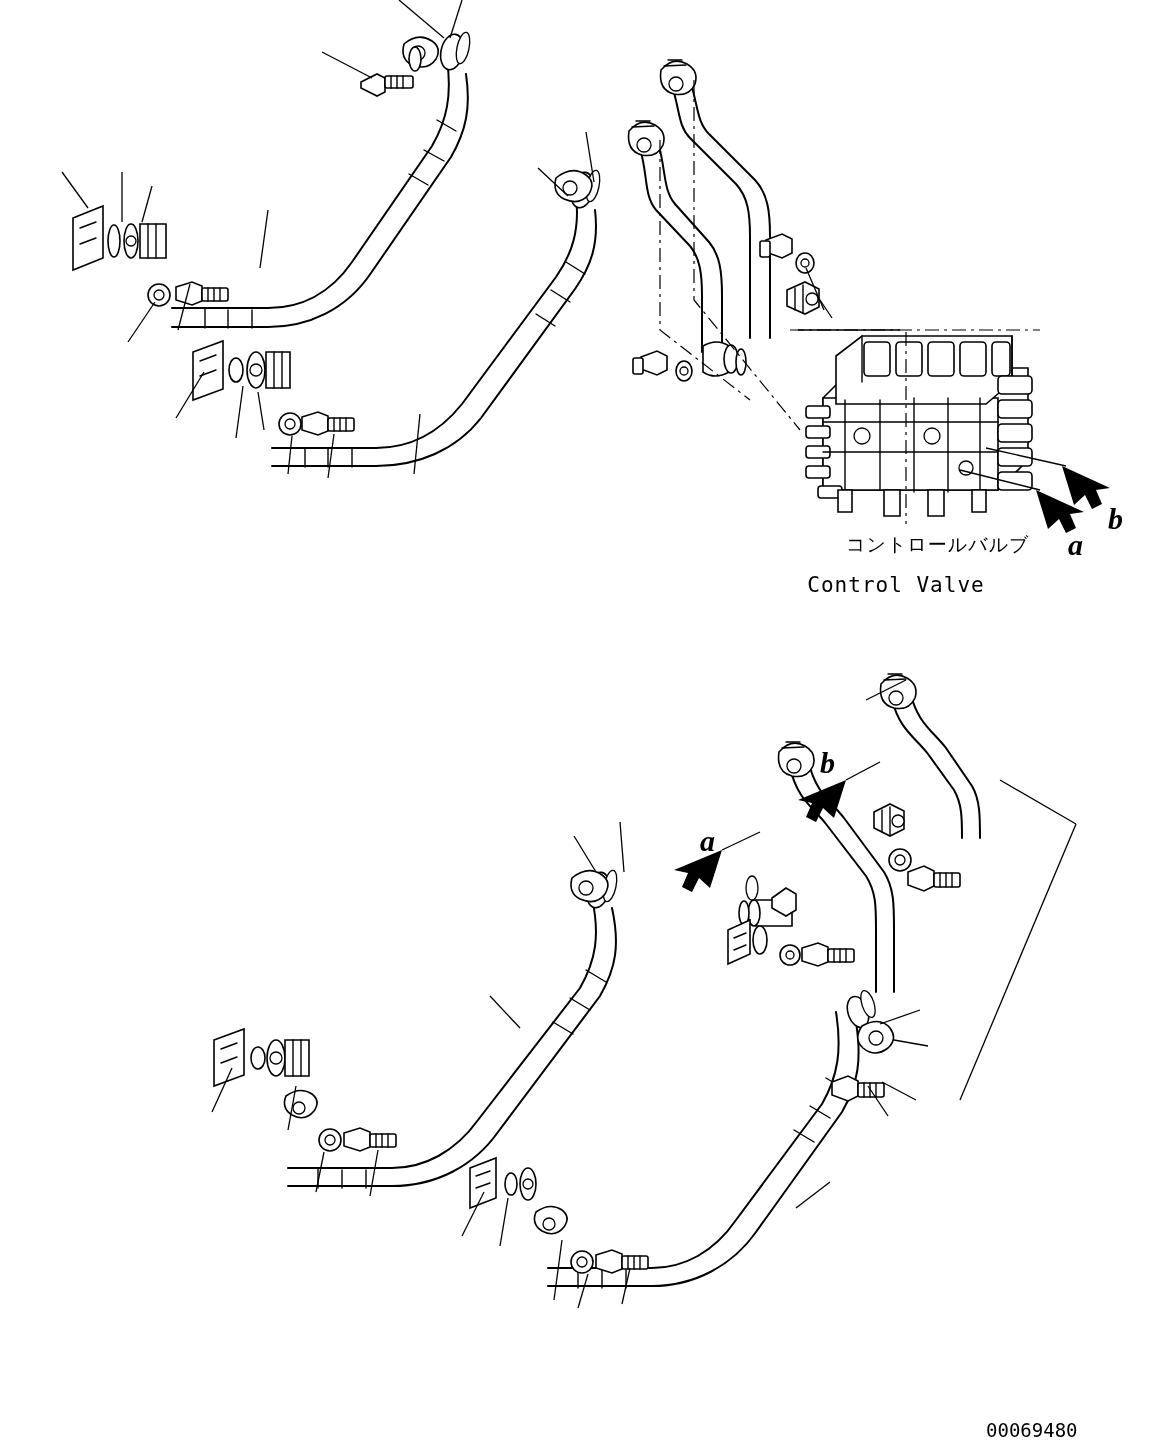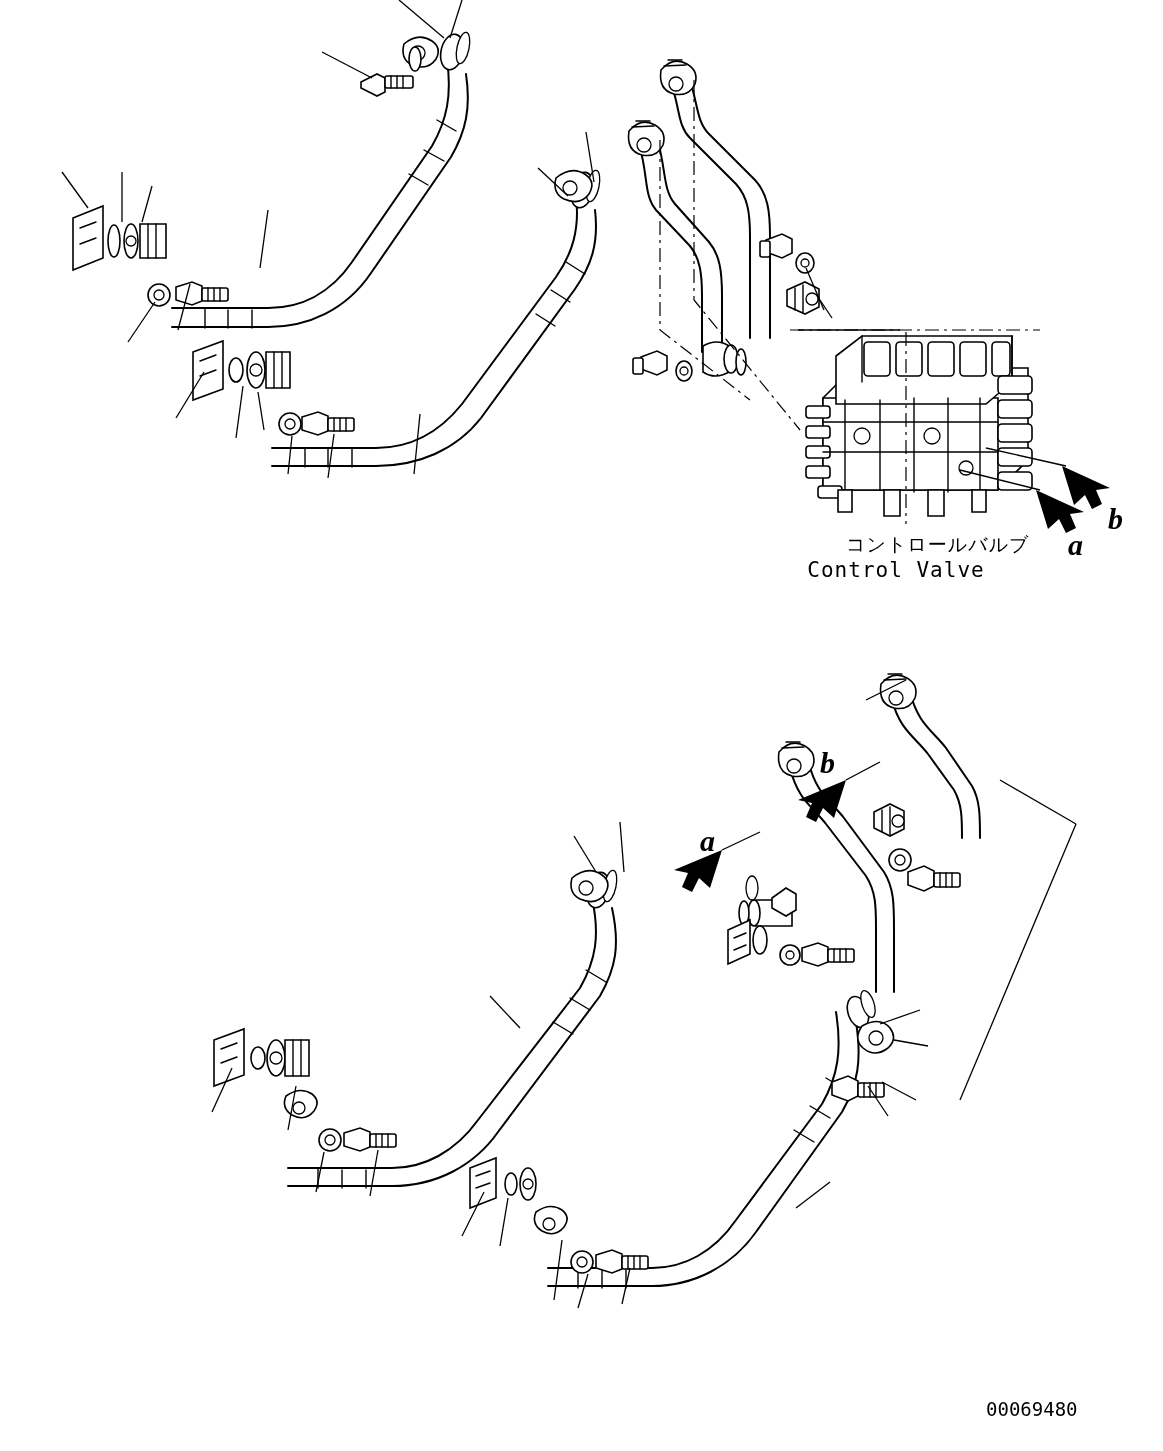--- a/index.html
+++ b/index.html
@@ -2,22 +2,22 @@
 <html><head>
 <meta charset="utf-8">
 <style>
   html,body{margin:0;padding:0;background:#fff;}
   body{width:1163px;height:1451px;font-family:"Liberation Sans",sans-serif;position:relative;overflow:hidden;}
   #sheet{position:absolute;inset:0;}
   svg#art{position:absolute;left:0;top:0;width:1163px;height:1451px;}
   .lbl{position:absolute;white-space:pre;}
   .callout{font-family:"Liberation Serif",serif;font-style:italic;font-weight:bold;font-size:30px;color:#000;}
   .jp{font-family:"DejaVu Sans",sans-serif;font-size:19px;letter-spacing:1px;color:#000;margin-left:40px;}
-  .en{font-family:"DejaVu Sans Mono",monospace;font-size:21px;letter-spacing:1px;color:#000;}
-  .docid{font-family:"DejaVu Sans Mono",monospace;font-size:19px;color:#000;}
+  .en{font-family:"DejaVu Sans Mono",monospace;font-size:21px;letter-spacing:1px;color:#000;margin-top:15px;}
+  .docid{font-family:"DejaVu Sans Mono",monospace;font-size:19px;color:#000;margin-top:21px;}
   .ctr{text-align:center;}
 </style>
 </head>
 <body>
 
 <div id="sheet">
 
 <svg id="art" viewBox="0 0 1163 1451">
   <defs>
     <style>

